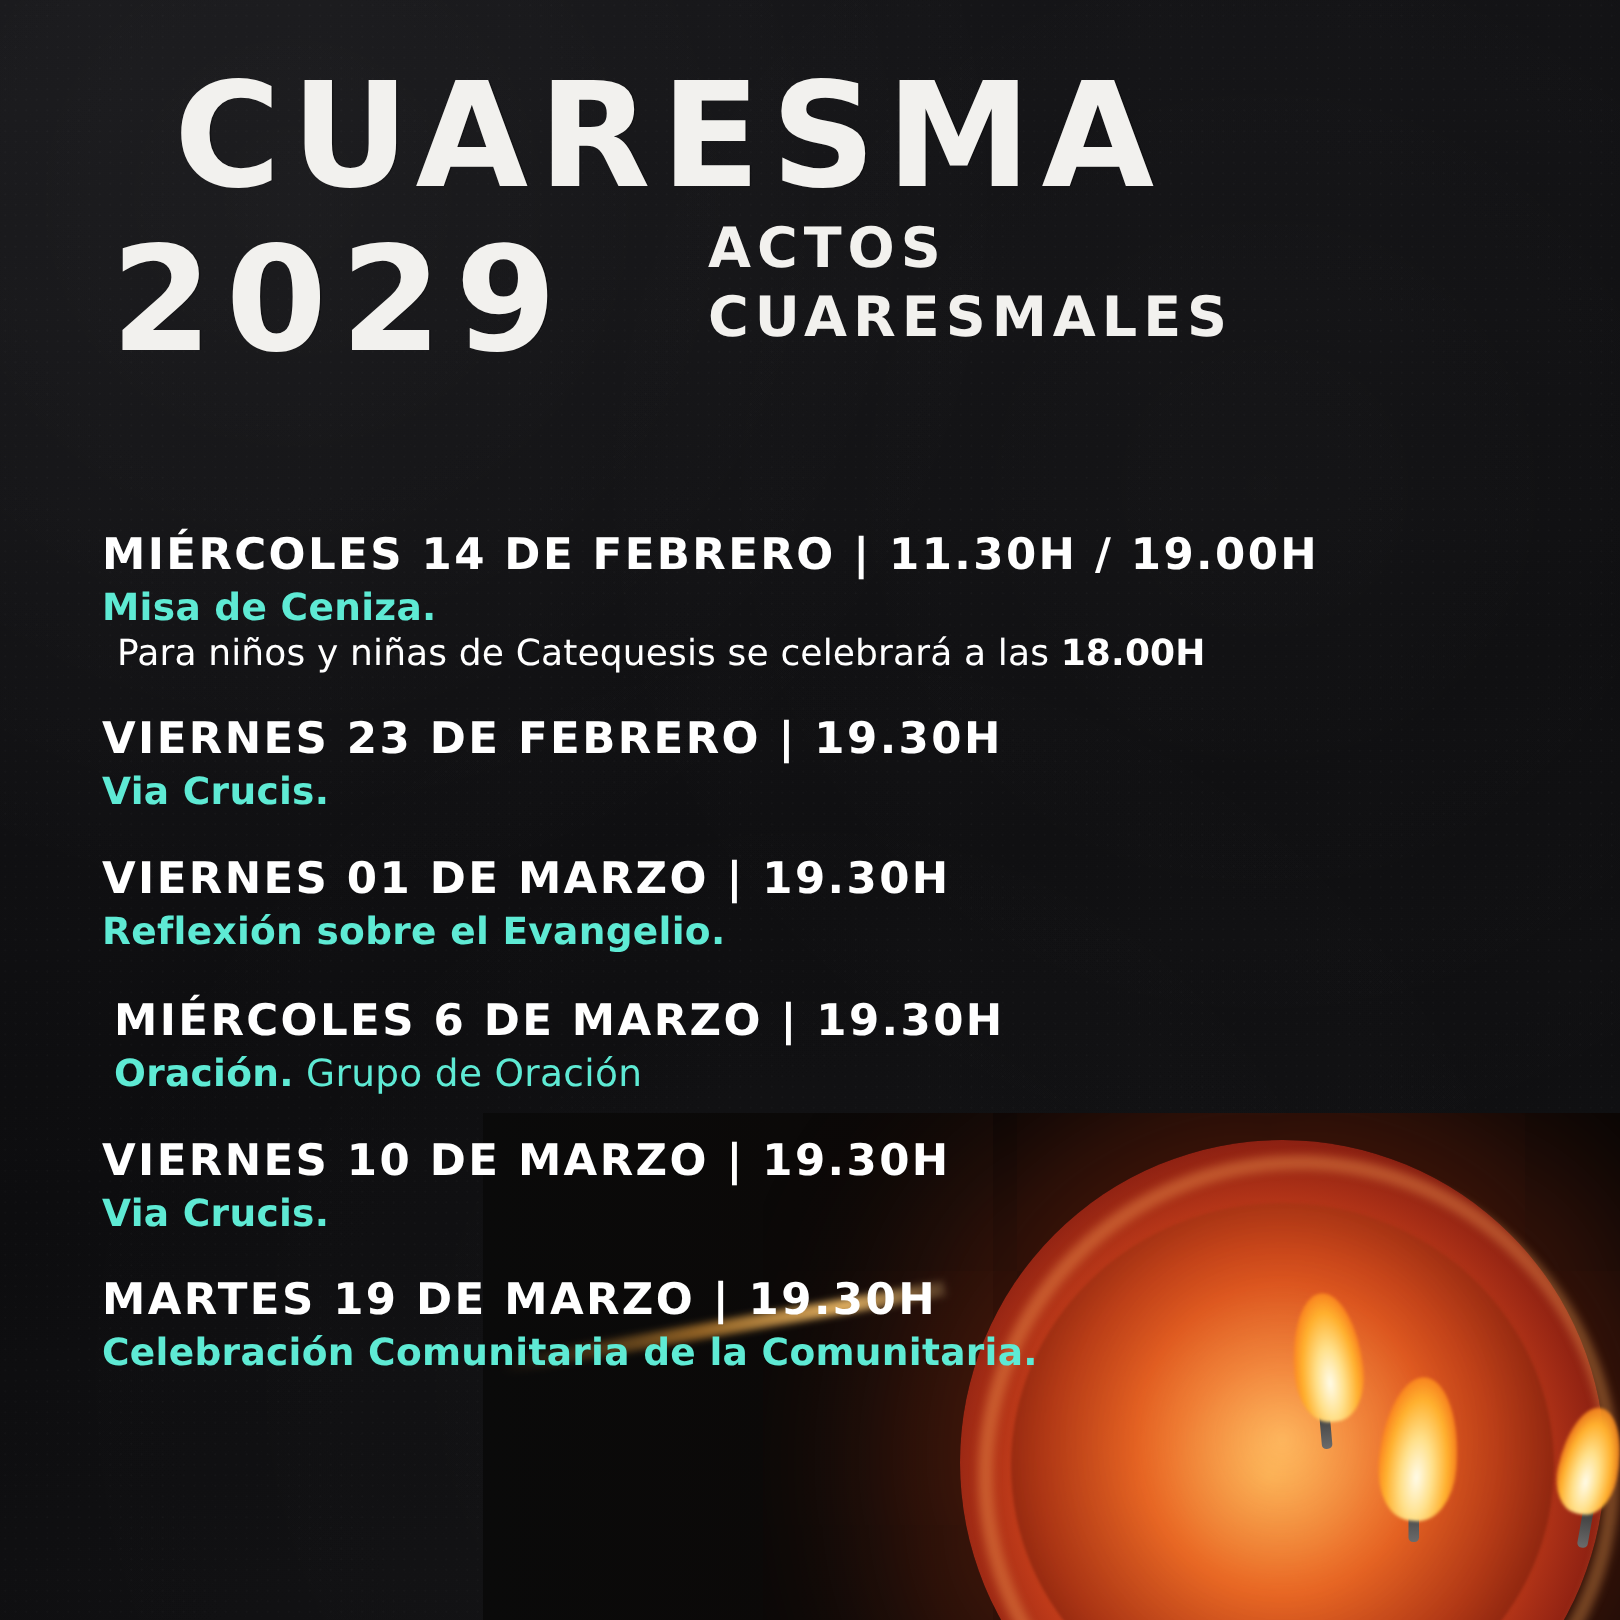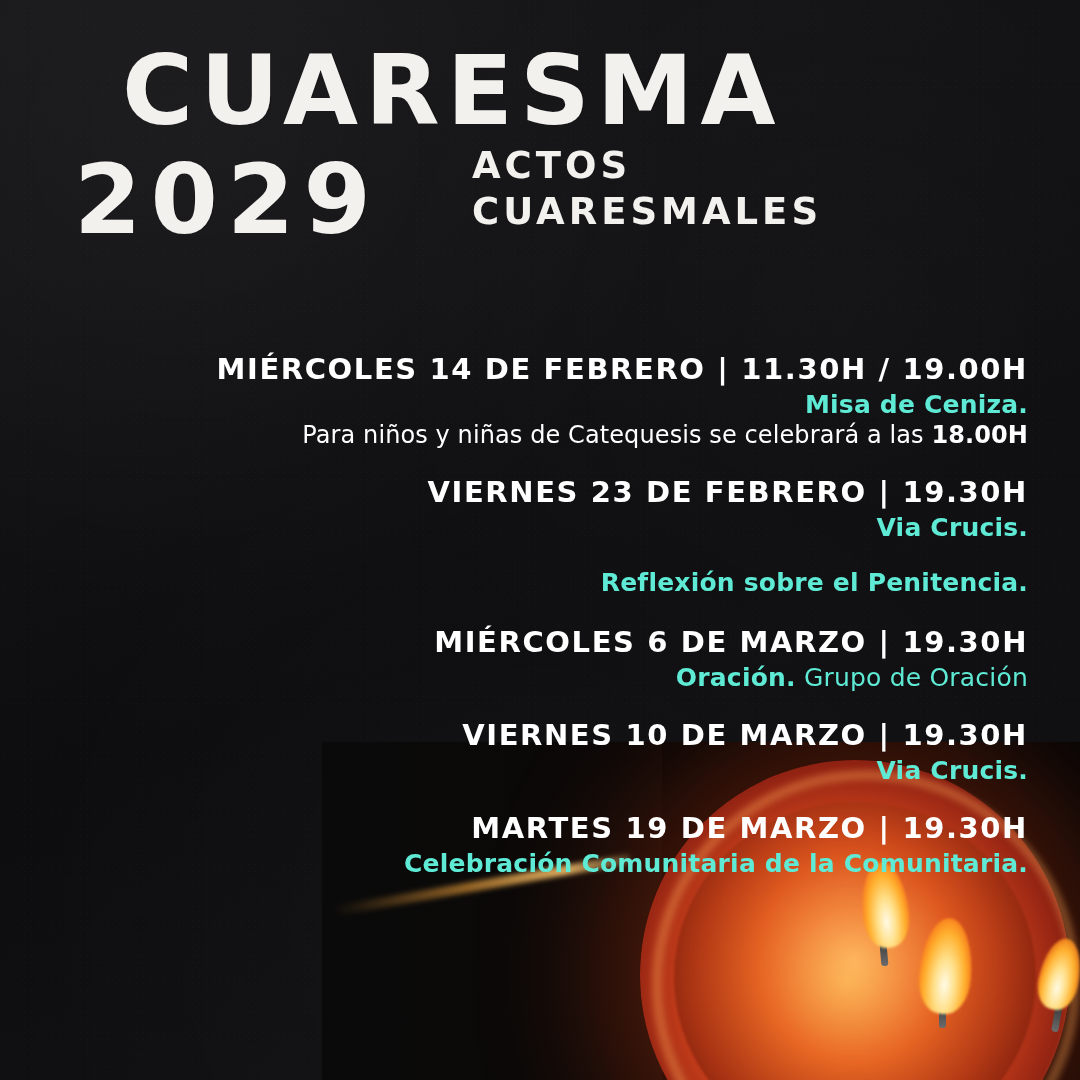--- a/index.html
+++ b/index.html
@@ -126,22 +126,21 @@
   .title-main, .title-year {
     font-family: "DejaVu Sans", sans-serif;
     font-weight: bold;
     color: #f2f1ee;
     letter-spacing: 7px;
     line-height: .96;
     text-shadow: 1px 0 0 rgba(0,0,0,.3);
   }
   .title-main {
     font-size: 97px;
-    padding-left: 82px;
-    margin-left: 40px;
+    padding-left: 116px;
   }
   .row-year {
     display: flex;
     align-items: flex-end;
     padding-left: 74px;
     margin-top: 6px;
   }
   .title-year {
     font-size: 97px;
     letter-spacing: 9px;
@@ -156,21 +155,20 @@
     margin-left: 92px;
     margin-bottom: 10px;
   }
 
   
   .events {
     position: absolute;
     left: 68px;
     top: 352px;
     width: 960px;
-    text-align: right;
   }
   .event {
     margin-bottom: 26px;
   }
   .event-date {
     font-family: "DejaVu Sans", sans-serif;
     font-weight: bold;
     font-size: 29px;
     letter-spacing: 1.6px;
     color: #ffffff;
@@ -252,21 +250,22 @@
       <p class="event-desc">Misa de Ceniza.</p>
       <p class="event-note"><span>Para niños y niñas de Catequesis se celebrará a las </span><b>18.00H</b></p>
     </div>
 
     <div class="event">
       <p class="event-date">VIERNES 23 DE FEBRERO | 19.30H</p>
       <p class="event-desc">Via Crucis.</p>
     </div>
 
     <div class="event">
-      <p class="event-desc">Reflexión sobre el Penitencia.</p>
+      <p class="event-date">VIERNES 01 DE MARZO | 19.30H</p>
+      <p class="event-desc">Reflexión sobre el Evangelio.</p>
     </div>
 
     <div class="event indent">
       <p class="event-date">MIÉRCOLES 6 DE MARZO | 19.30H</p>
       <p class="event-desc"><span>Oración.</span><span class="light"> Grupo de Oración</span></p>
     </div>
 
     <div class="event">
       <p class="event-date">VIERNES 10 DE MARZO | 19.30H</p>
       <p class="event-desc">Via Crucis.</p>

